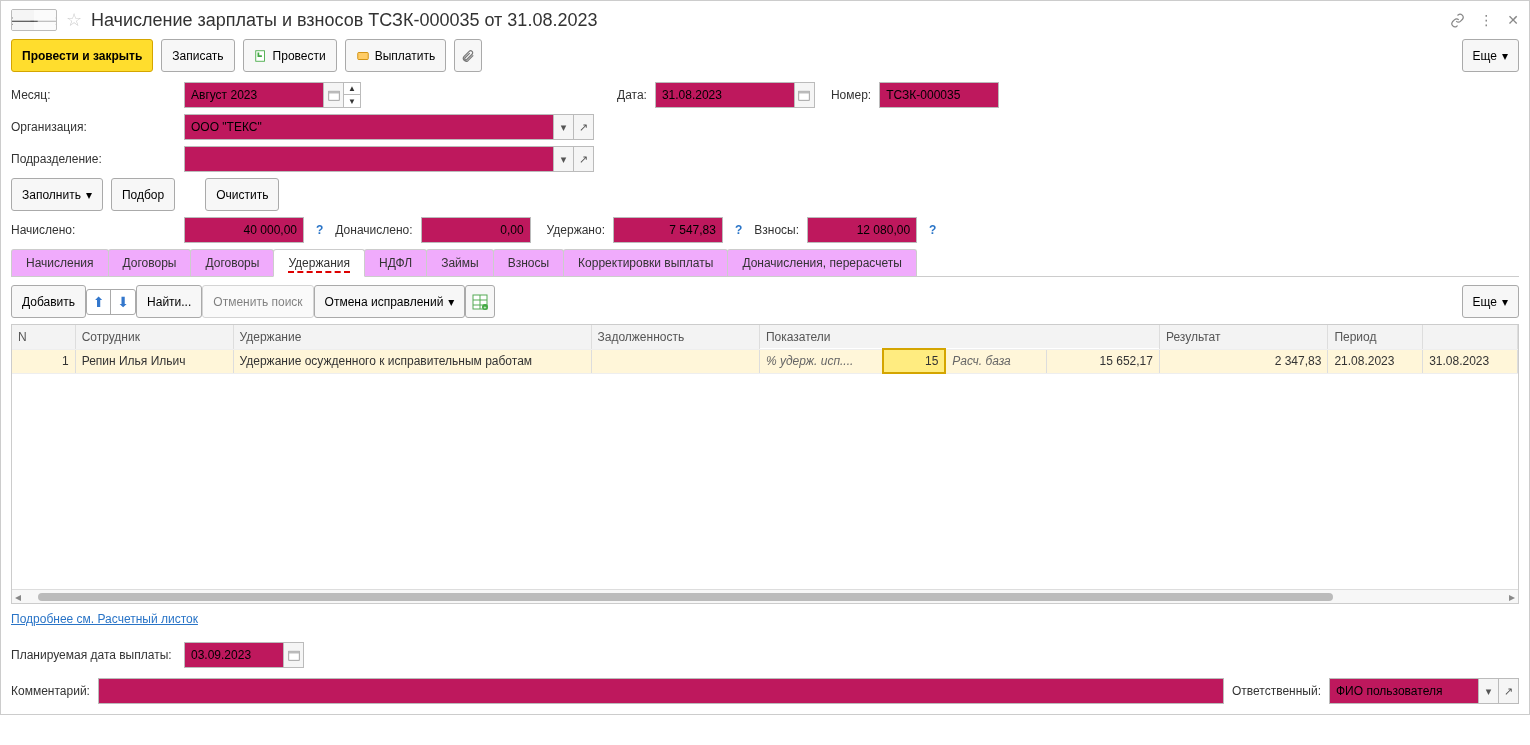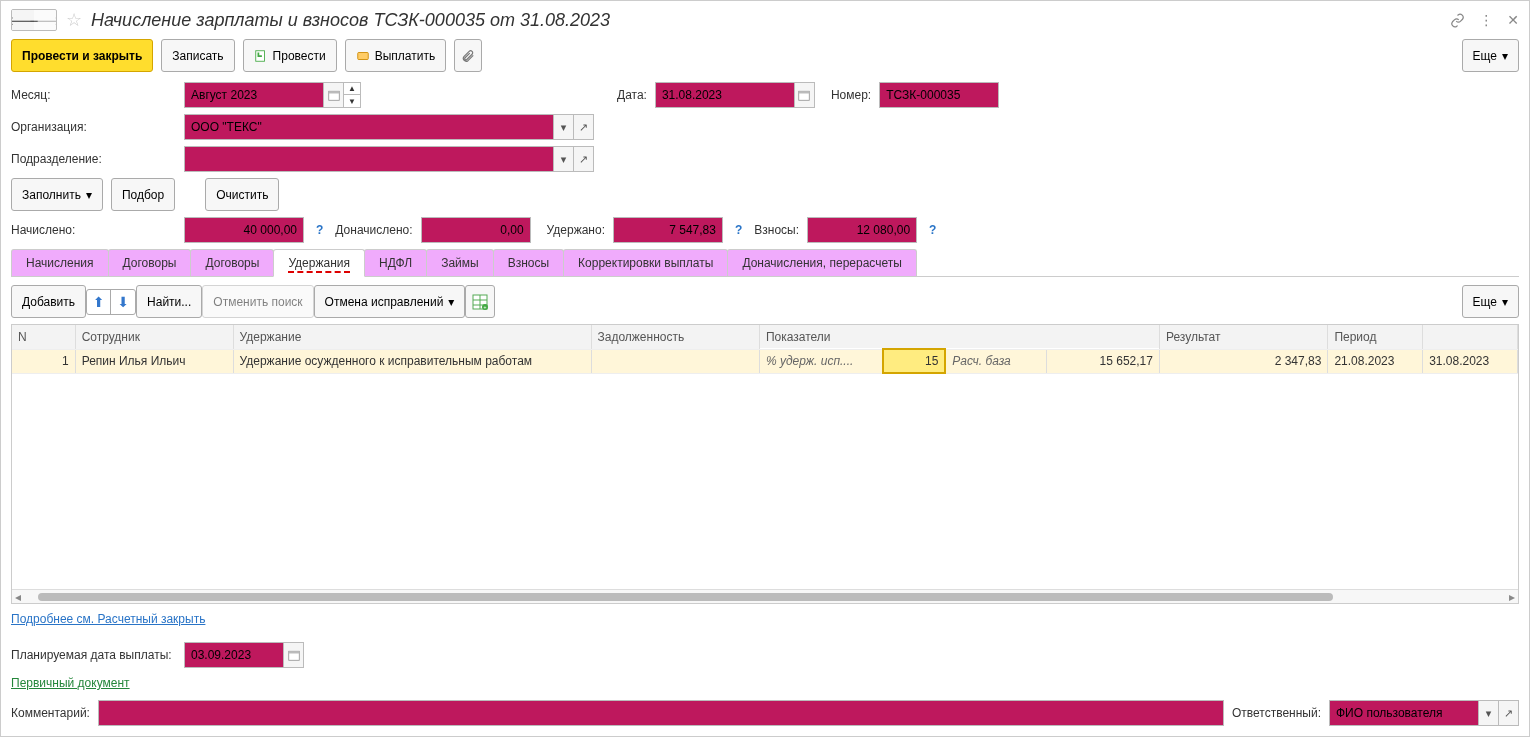--- a/index.html
+++ b/index.html
@@ -11,21 +11,21 @@
   padding: 0;
 }
 .window { border: 1px solid #ccc; padding: 8px 10px 10px 10px; }
 
 
 .titlebar { display: flex; align-items: center; gap: 6px; margin-bottom: 8px; }
 .nav-btns { display: flex; border: 1px solid #bbb; border-radius: 2px; overflow: hidden; }
 .nav-btn { width: 22px; height: 20px; display: flex; align-items: center; justify-content: center; background: #f5f5f5; cursor: pointer; font-size: 12px; }
 .nav-btn.disabled { opacity: 0.4; }
 .star-btn { width: 22px; height: 22px; display:flex; align-items:center; justify-content:center; font-size: 18px; color: #ccc; cursor:pointer; }
-.page-title { font-size: 18px; font-weight: normal; flex: 1; font-style: italic; }
+.page-title { font-size: 18px; font-weight: normal; flex: 1; }
 .title-right { display: flex; align-items: center; gap: 14px; }
 .title-icon { color: #888; cursor: pointer; font-size: 14px; }
 
 
 .toolbar { display: flex; align-items: center; gap: 8px; margin-bottom: 10px; }
 .spacer { flex: 1; }
 .btn { display: inline-flex; align-items: center; gap: 5px; height: 33px; padding: 0 10px; border: 1px solid #aaa; border-radius: 3px; background: #f7f7f7; cursor: pointer; font-size: 12px; }
 .btn.primary { background: #ffdd2d; border-color: #d4a500; font-weight: bold; }
 .btn.icon-only { padding: 0 6px; }
 .btn .icon { display:inline-flex; width:14px; height:14px; }
@@ -275,39 +275,36 @@
       </tbody>
     </table>
     <div class="scrollbar-stub">
       <span style="width:12px;text-align:center;color:#888">◂</span>
       <div class="scrollbar-track"></div>
       <span style="width:12px;text-align:center;color:#888;margin-left:auto">▸</span>
     </div>
   </div>
 
   <div style="margin-top:8px">
-    <a class="link">Подробнее см. Расчетный закрыть</a>
+    <a class="link">Подробнее см. Расчетный листок</a>
   </div>
 
   <div class="form-row" style="margin-top:16px">
     <span class="label" style="width:165px">Планируемая дата выплаты:</span>
     <div class="input-wrap">
       <input class="text-input" style="width: 100px;" value="03.09.2023">
       <div class="input-addon">
           <svg width="12" height="12" viewBox="0 0 16 16">
             <rect x="1" y="3" width="14" height="12" fill="#fff" stroke="#888"></rect>
             <rect x="1" y="3" width="14" height="3" fill="#bbb"></rect>
           </svg>
         </div>
     </div>
   </div>
 
-  <div style="margin-top:8px">
-    <a class="link green">Первичный документ</a>
-  </div>
 
   <div class="bottom-row" style="margin-top:10px">
     <span class="label">Комментарий:</span>
     <input class="text-input" style="flex: 1 1 0%;" value="">
     <span class="label">Ответственный:</span>
     <div class="input-wrap">
       <input class="text-input" style="width: 150px;" value="ФИО пользователя">
       <div class="input-addon">▾</div>
       <div class="input-addon">↗</div>
     </div>

